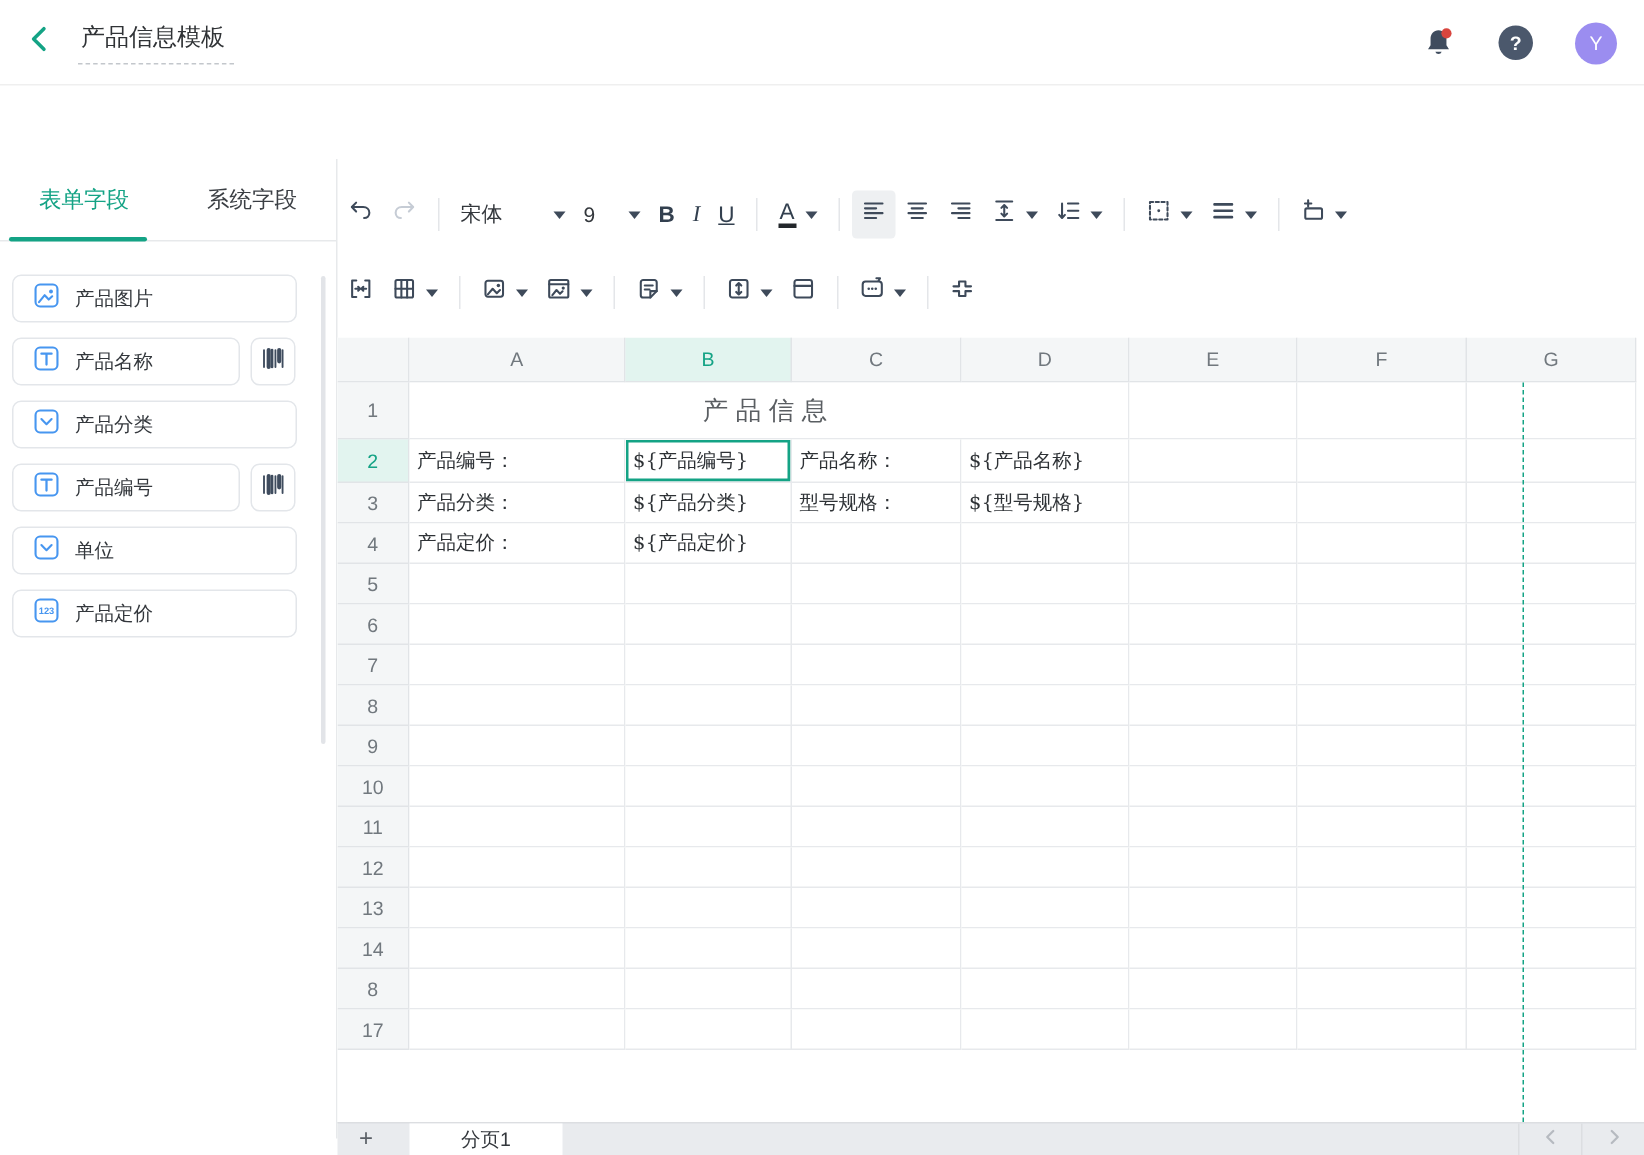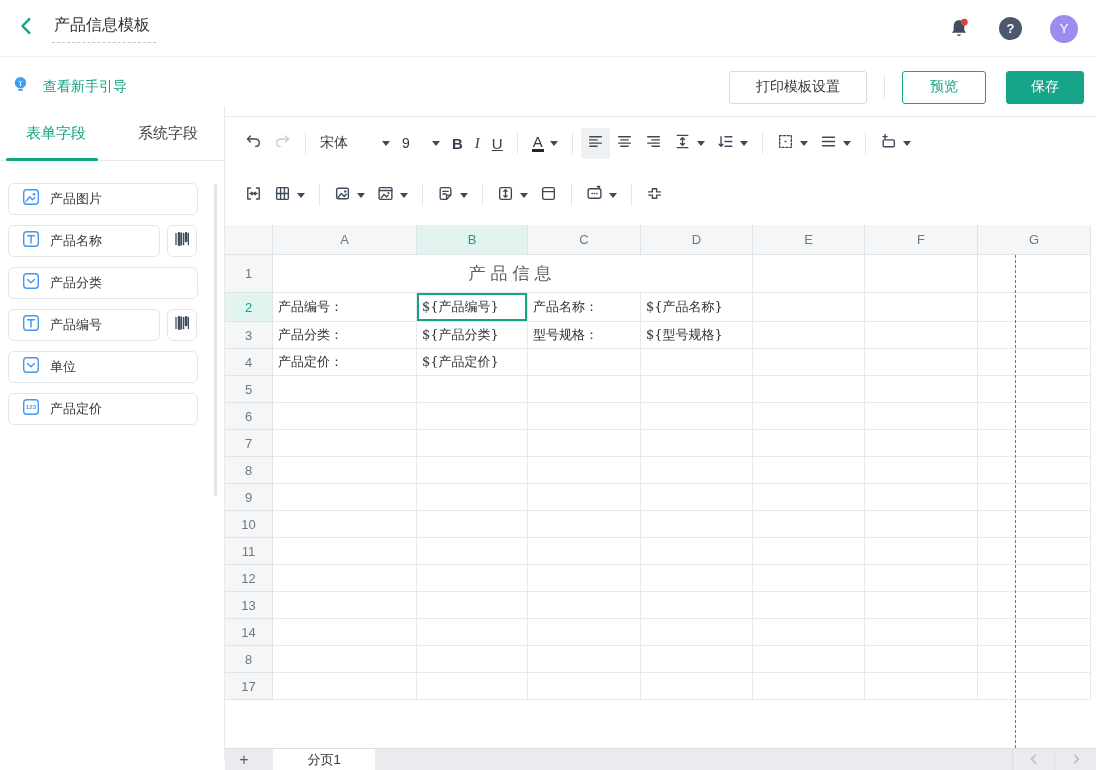--- a/index.html
+++ b/index.html
@@ -48,21 +48,21 @@
     display:flex; align-items:center; gap:10px; padding-left:13px; background:#fff; cursor:grab; }
   .field-pill.narrow { width:152px; }
   .field-label { font-size:13px; color:#33373c; }
   .barcode-btn { width:30px; height:32px; margin-left:7px; border:1px solid #e3e6ea; border-radius:6px;
     display:flex; align-items:center; justify-content:center; cursor:pointer; background:#fff; }
   #side-scroll-thumb { position:absolute; right:7px; top:78px; width:3px; height:312px;
     background:#e2e4e8; border-radius:2px; }
 
   
   #toolbars { position:absolute; left:226px; top:117px; width:870px; height:108px; background:#fff; }
-  .toolbar-row { display:flex; align-items:center; height:52px; padding-left:13px; }
+  .toolbar-row { display:flex; align-items:center; height:52px; }
   .tbtn { display:flex; align-items:center; gap:4px; padding:5px 6px; border-radius:3px; cursor:pointer; }
   .tbtn.active { background:#eef0f2; }
   .tbtn.disabled svg * { stroke:#c6ccd5; }
   .sep { width:1px; height:22px; background:#e4e6e9; margin:0 8px; flex:none; }
   .caret { width:0; height:0; border-left:4px solid transparent; border-right:4px solid transparent;
     border-top:5px solid #3e4a5a; margin-left:2px; }
   .sel-text { font-size:14px; color:#33373c; }
   .letter-b { font-weight:700; font-size:15px; color:#33404f; }
   .letter-i { font-style:italic; font-size:15px; font-family:"Liberation Serif",serif; color:#33404f; }
   .letter-u { text-decoration:underline; font-size:15px; color:#33404f; }
@@ -118,38 +118,20 @@
       </div>
       <div class="help-circle">
         <span>?</span>
       </div>
       <div class="avatar">
         <span>Y</span>
       </div>
     </div>
   </div>
 
-  <div id="subbar">
-    <div class="guide">
-      <span>
-        <svg width="17" height="20" viewBox="0 0 18 21">
-            <circle cx="9" cy="8" r="6" fill="#3d9ef5"></circle>
-            <rect x="6.4" y="14.6" width="5.2" height="2.1" rx="1" fill="#3d9ef5"></rect>
-            <path d="M7.4 6.4 9 8l1.6-1.6M9 8v3.4" stroke="#fff" stroke-width="1" fill="none" stroke-linecap="round"></path>
-          </svg>
-      </span>
-      <span class="guide-label">查看新手引导</span>
-    </div>
-    <div id="subbar-right">
-      <div class="btn btn-plain">打印模板设置</div>
-      <div class="vsep"></div>
-      <div class="btn btn-outline">预览</div>
-      <div class="btn btn-primary" style="margin-left:20px">保存</div>
-    </div>
-  </div>
 
   <div id="sidebar">
     <div id="side-tabs">
         <div class="side-tab active">表单字段</div>
         <div class="side-tab">系统字段</div>
       </div>
     <div id="field-list">
         <div class="field-row">
           <div class="field-pill">
             <span><svg width="18" height="18" viewBox="0 0 18 18" fill="none" stroke="#4796f0" stroke-width="1.4" stroke-linecap="round" stroke-linejoin="round">

